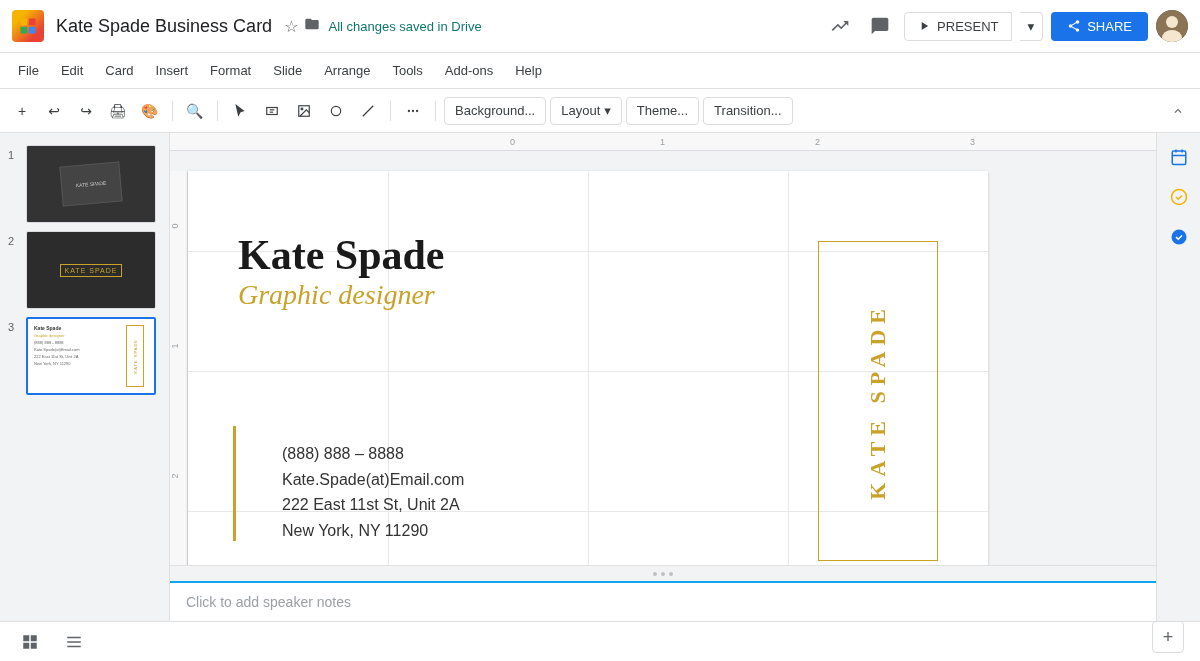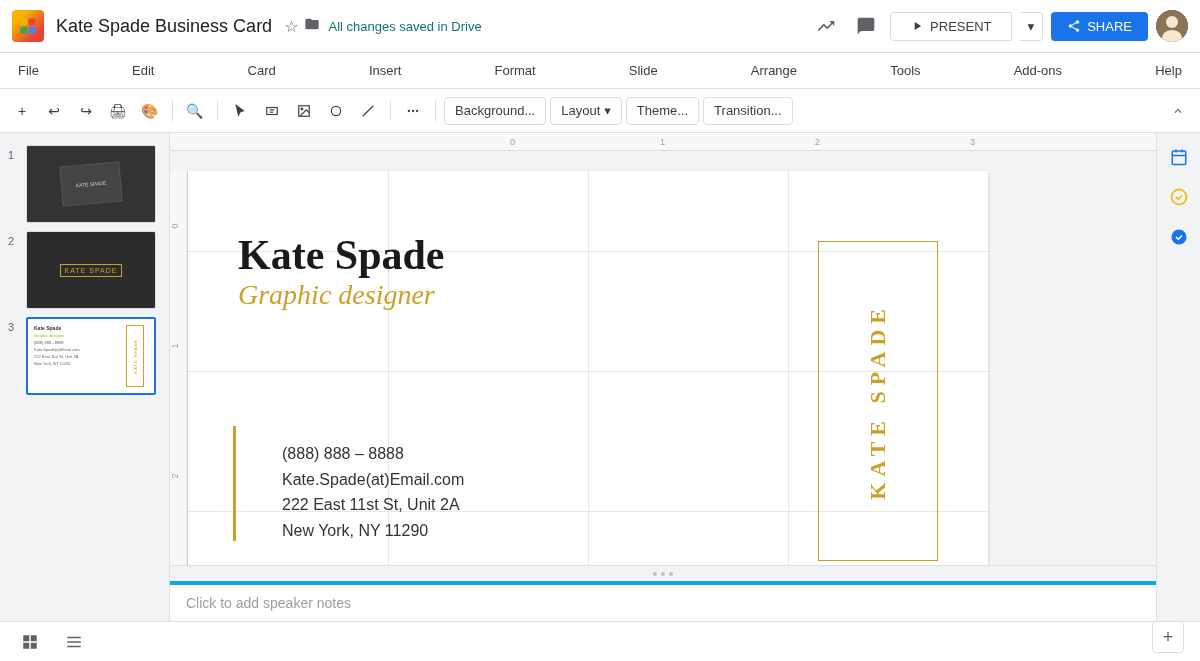--- a/index.html
+++ b/index.html
@@ -6,28 +6,28 @@
     body { font-family: Arial, sans-serif; background: #f1f3f4; width: 1200px; height: 661px; overflow: hidden; display: flex; flex-direction: column; }
 
     
     .top-bar { background: #fff; display: flex; align-items: center; padding: 0 12px; height: 53px; border-bottom: 1px solid #e0e0e0; gap: 8px; }
     .app-icon { width: 32px; height: 32px; background: linear-gradient(135deg, #f4b400 25%, #ea4335 75%); border-radius: 4px; display: flex; align-items: center; justify-content: center; font-size: 18px; font-weight: bold; color: white; flex-shrink: 0; }
     .doc-title { font-size: 18px; color: #202124; font-weight: 400; margin-left: 4px; }
     .title-icons { display: flex; gap: 6px; align-items: center; margin-left: 4px; }
     .title-icon { color: #5f6368; font-size: 16px; cursor: pointer; }
     .top-right { margin-left: auto; display: flex; align-items: center; gap: 8px; }
     .top-right-icon { width: 32px; height: 32px; display: flex; align-items: center; justify-content: center; cursor: pointer; color: #5f6368; font-size: 16px; border-radius: 50%; }
-    .present-btn { background: #fff; border: 1px solid #dadce0; border-radius: 4px 0 0 4px; padding: 6px 19px; font-size: 13px; color: #3c4043; cursor: pointer; display: flex; align-items: center; gap: 6px; }
+    .present-btn { background: #fff; border: 1px solid #dadce0; border-radius: 4px 0 0 4px; padding: 6px 12px; font-size: 13px; color: #3c4043; cursor: pointer; display: flex; align-items: center; gap: 6px; }
     .present-dropdown { background: #fff; border: 1px solid #dadce0; border-left: none; border-radius: 0 4px 4px 0; padding: 6px 8px; cursor: pointer; color: #3c4043; }
     .share-btn { background: #1a73e8; color: white; border: none; border-radius: 4px; padding: 7px 16px; font-size: 13px; font-weight: 500; cursor: pointer; display: flex; align-items: center; gap: 6px; }
     .avatar { width: 32px; height: 32px; border-radius: 50%; background: #5f6368; overflow: hidden; display: flex; align-items: center; justify-content: center; color: white; font-size: 14px; }
     .saved-text { font-size: 13px; color: #0f766e; white-space: nowrap; }
 
     
-    .menu-bar { background: #fff; display: flex; align-items: center; padding: 0 8px; height: 36px; border-bottom: 1px solid #e0e0e0; gap: 2px; justify-content: space-between; }
+    .menu-bar { background: #fff; display: flex; align-items: center; padding: 0 8px; height: 36px; border-bottom: 1px solid #e0e0e0; gap: 2px; }
     .menu-item { padding: 4px 10px; font-size: 13px; color: #3c4043; cursor: pointer; border-radius: 4px; }
 
     
     .toolbar { background: #fff; display: flex; align-items: center; padding: 4px 8px; height: 44px; border-bottom: 1px solid #e0e0e0; gap: 4px; }
     .toolbar-btn { width: 28px; height: 28px; display: flex; align-items: center; justify-content: center; border-radius: 4px; cursor: pointer; color: #3c4043; font-size: 14px; border: none; background: none; }
     .toolbar-sep { width: 1px; height: 20px; background: #dadce0; margin: 0 4px; }
     .toolbar-action-btn { display: flex; align-items: center; gap: 4px; padding: 4px 10px; border: 1px solid #dadce0; border-radius: 4px; cursor: pointer; font-size: 13px; color: #3c4043; background: #fff; height: 28px; }
 
     
     .slides-panel { width: 170px; background: #f1f3f4; border-right: 1px solid #e0e0e0; overflow-y: auto; padding: 8px 0; flex-shrink: 0; }
@@ -60,21 +60,21 @@
 
     
     .slide-name { position: absolute; top: 60px; left: 50px; font-size: 42px; font-weight: bold; color: #1a1a1a; font-family: Georgia, serif; }
     .slide-title { position: absolute; top: 108px; left: 50px; font-size: 28px; color: #c9a227; font-family: Georgia, serif; font-style: italic; }
     .slide-contact { position: absolute; top: 270px; left: 50px; font-size: 16px; color: #333; line-height: 1.6; margin-left: 44px; }
     .accent-bar { position: absolute; left: 45px; top: 255px; bottom: 90px; width: 3px; background: #c9a227; }
     .side-box { position: absolute; right: 50px; top: 70px; bottom: 70px; width: 120px; border: 1.5px solid #c9a227; display: flex; align-items: center; justify-content: center; }
     .side-vtext { color: #c9a227; font-size: 22px; letter-spacing: 6px; writing-mode: vertical-rl; transform: rotate(180deg); font-family: Georgia, serif; font-weight: bold; }
 
     
-    .speaker-notes { background: #fff; border-top: 4px solid #0ea5e9; padding: 8px 16px; min-height: 40px; display: flex; align-items: center; }
+    .speaker-notes { background: #fff; border-top: 2px solid #0ea5e9; padding: 8px 16px; min-height: 40px; display: flex; align-items: center; }
     .notes-text { color: #9aa0a6; font-size: 14px; cursor: text; }
 
     
     .right-panel { width: 44px; background: #f1f3f4; border-left: 1px solid #e0e0e0; display: flex; flex-direction: column; align-items: center; padding: 8px 0; gap: 8px; }
     .right-icon { width: 32px; height: 32px; display: flex; align-items: center; justify-content: center; border-radius: 4px; cursor: pointer; color: #5f6368; font-size: 16px; }
 
     
     .bottom-bar { background: #fff; border-top: 1px solid #e0e0e0; height: 40px; display: flex; align-items: center; padding: 0 16px; gap: 16px; }
     .bottom-icon { width: 28px; height: 28px; display: flex; align-items: center; justify-content: center; cursor: pointer; color: #5f6368; border-radius: 4px; }
     .add-slide-btn { width: 32px; height: 32px; background: #fff; border: 1px solid #dadce0; border-radius: 4px; display: flex; align-items: center; justify-content: center; cursor: pointer; font-size: 18px; color: #5f6368; position: absolute; bottom: 8px; right: 16px; }

